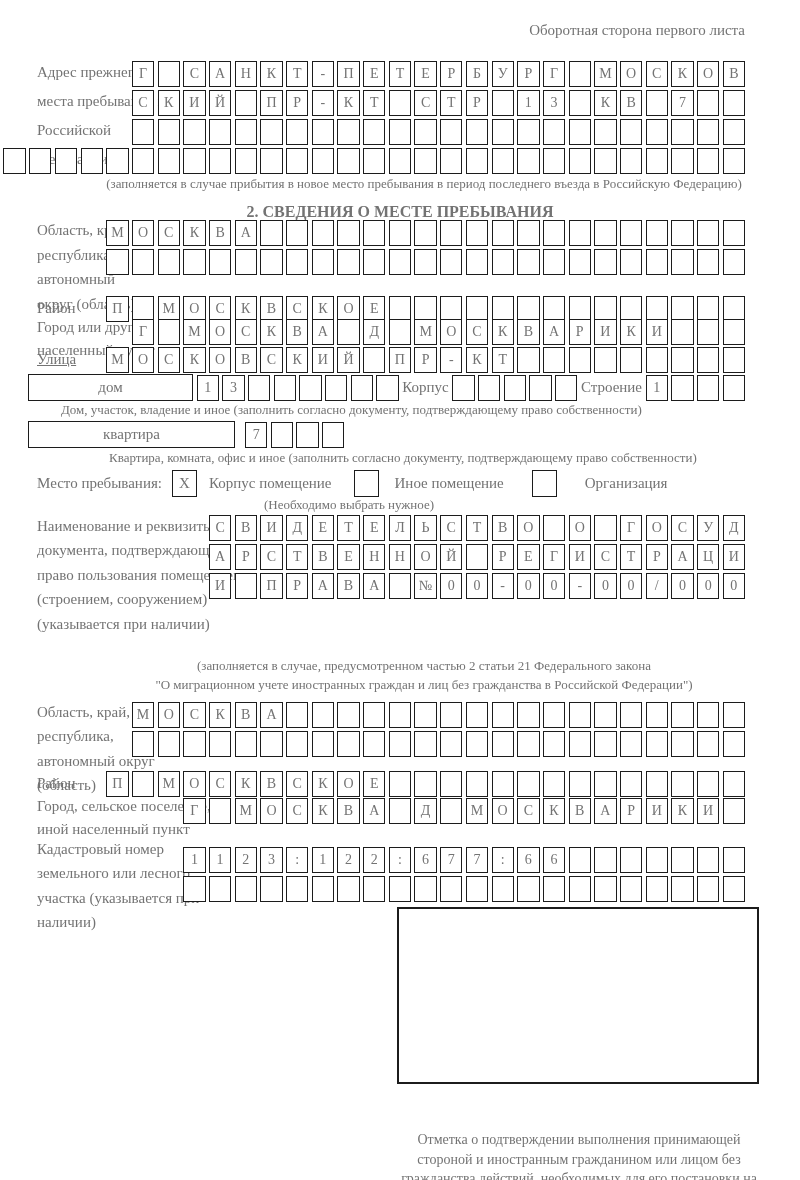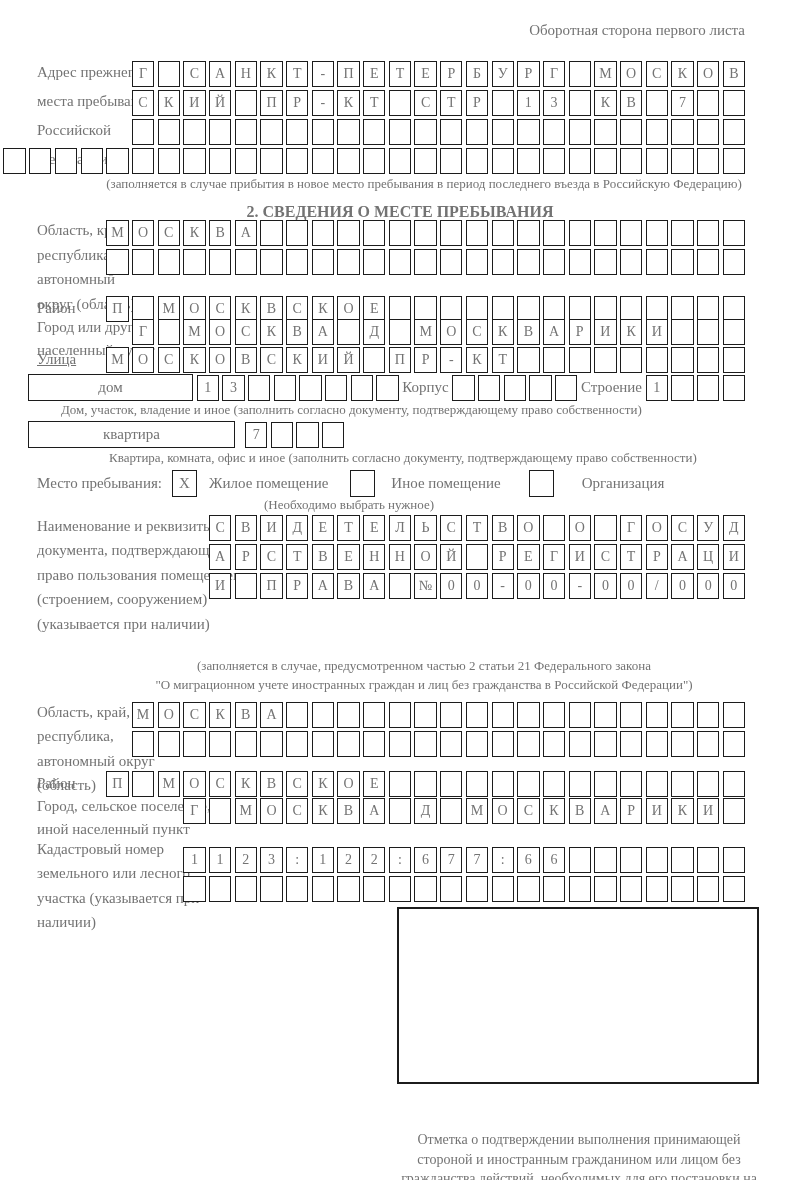--- a/index.html
+++ b/index.html
@@ -323,21 +323,21 @@
         <span class="cell"></span>
         <span class="cell"></span>
         <span class="cell"></span>
       </div>
   </div>
   <div class="abs note" style="top:450px;left:37px;margin-left:48px;">Квартира, комната, офис и иное (заполнить согласно документу, подтверждающему право собственности)</div>
 
   <div class="flexrow" style="top:470px;left:37px;align-items:center;">
     <span>Место пребывания:</span>
     <span class="chk" style="margin-left:10px;">X</span>
-    <span style="margin-left:12px;">Жилое помещение</span>
+    <span style="margin-left:12px;">Корпус помещение</span>
     <span class="chk" style="margin-left:22px;"></span>
     <span style="margin-left:16px;">Иное помещение</span>
     <span class="chk" style="margin-left:28px;"></span>
     <span style="margin-left:28px;">Организация</span>
   </div>
   <div class="abs note" style="top:497px;left:240px;text-align:center;">(Необходимо выбрать нужное)</div>
 
   <div class="abs lbl" style="top:514px;left:37px;width:222px;line-height:24.4px;">Наименование и реквизиты документа, подтверждающего право пользования помещением (строением, сооружением) (указывается при наличии)</div>
   <div class="cellrow" style="top:515px;right:55px;">
       <span class="cell">С</span>

